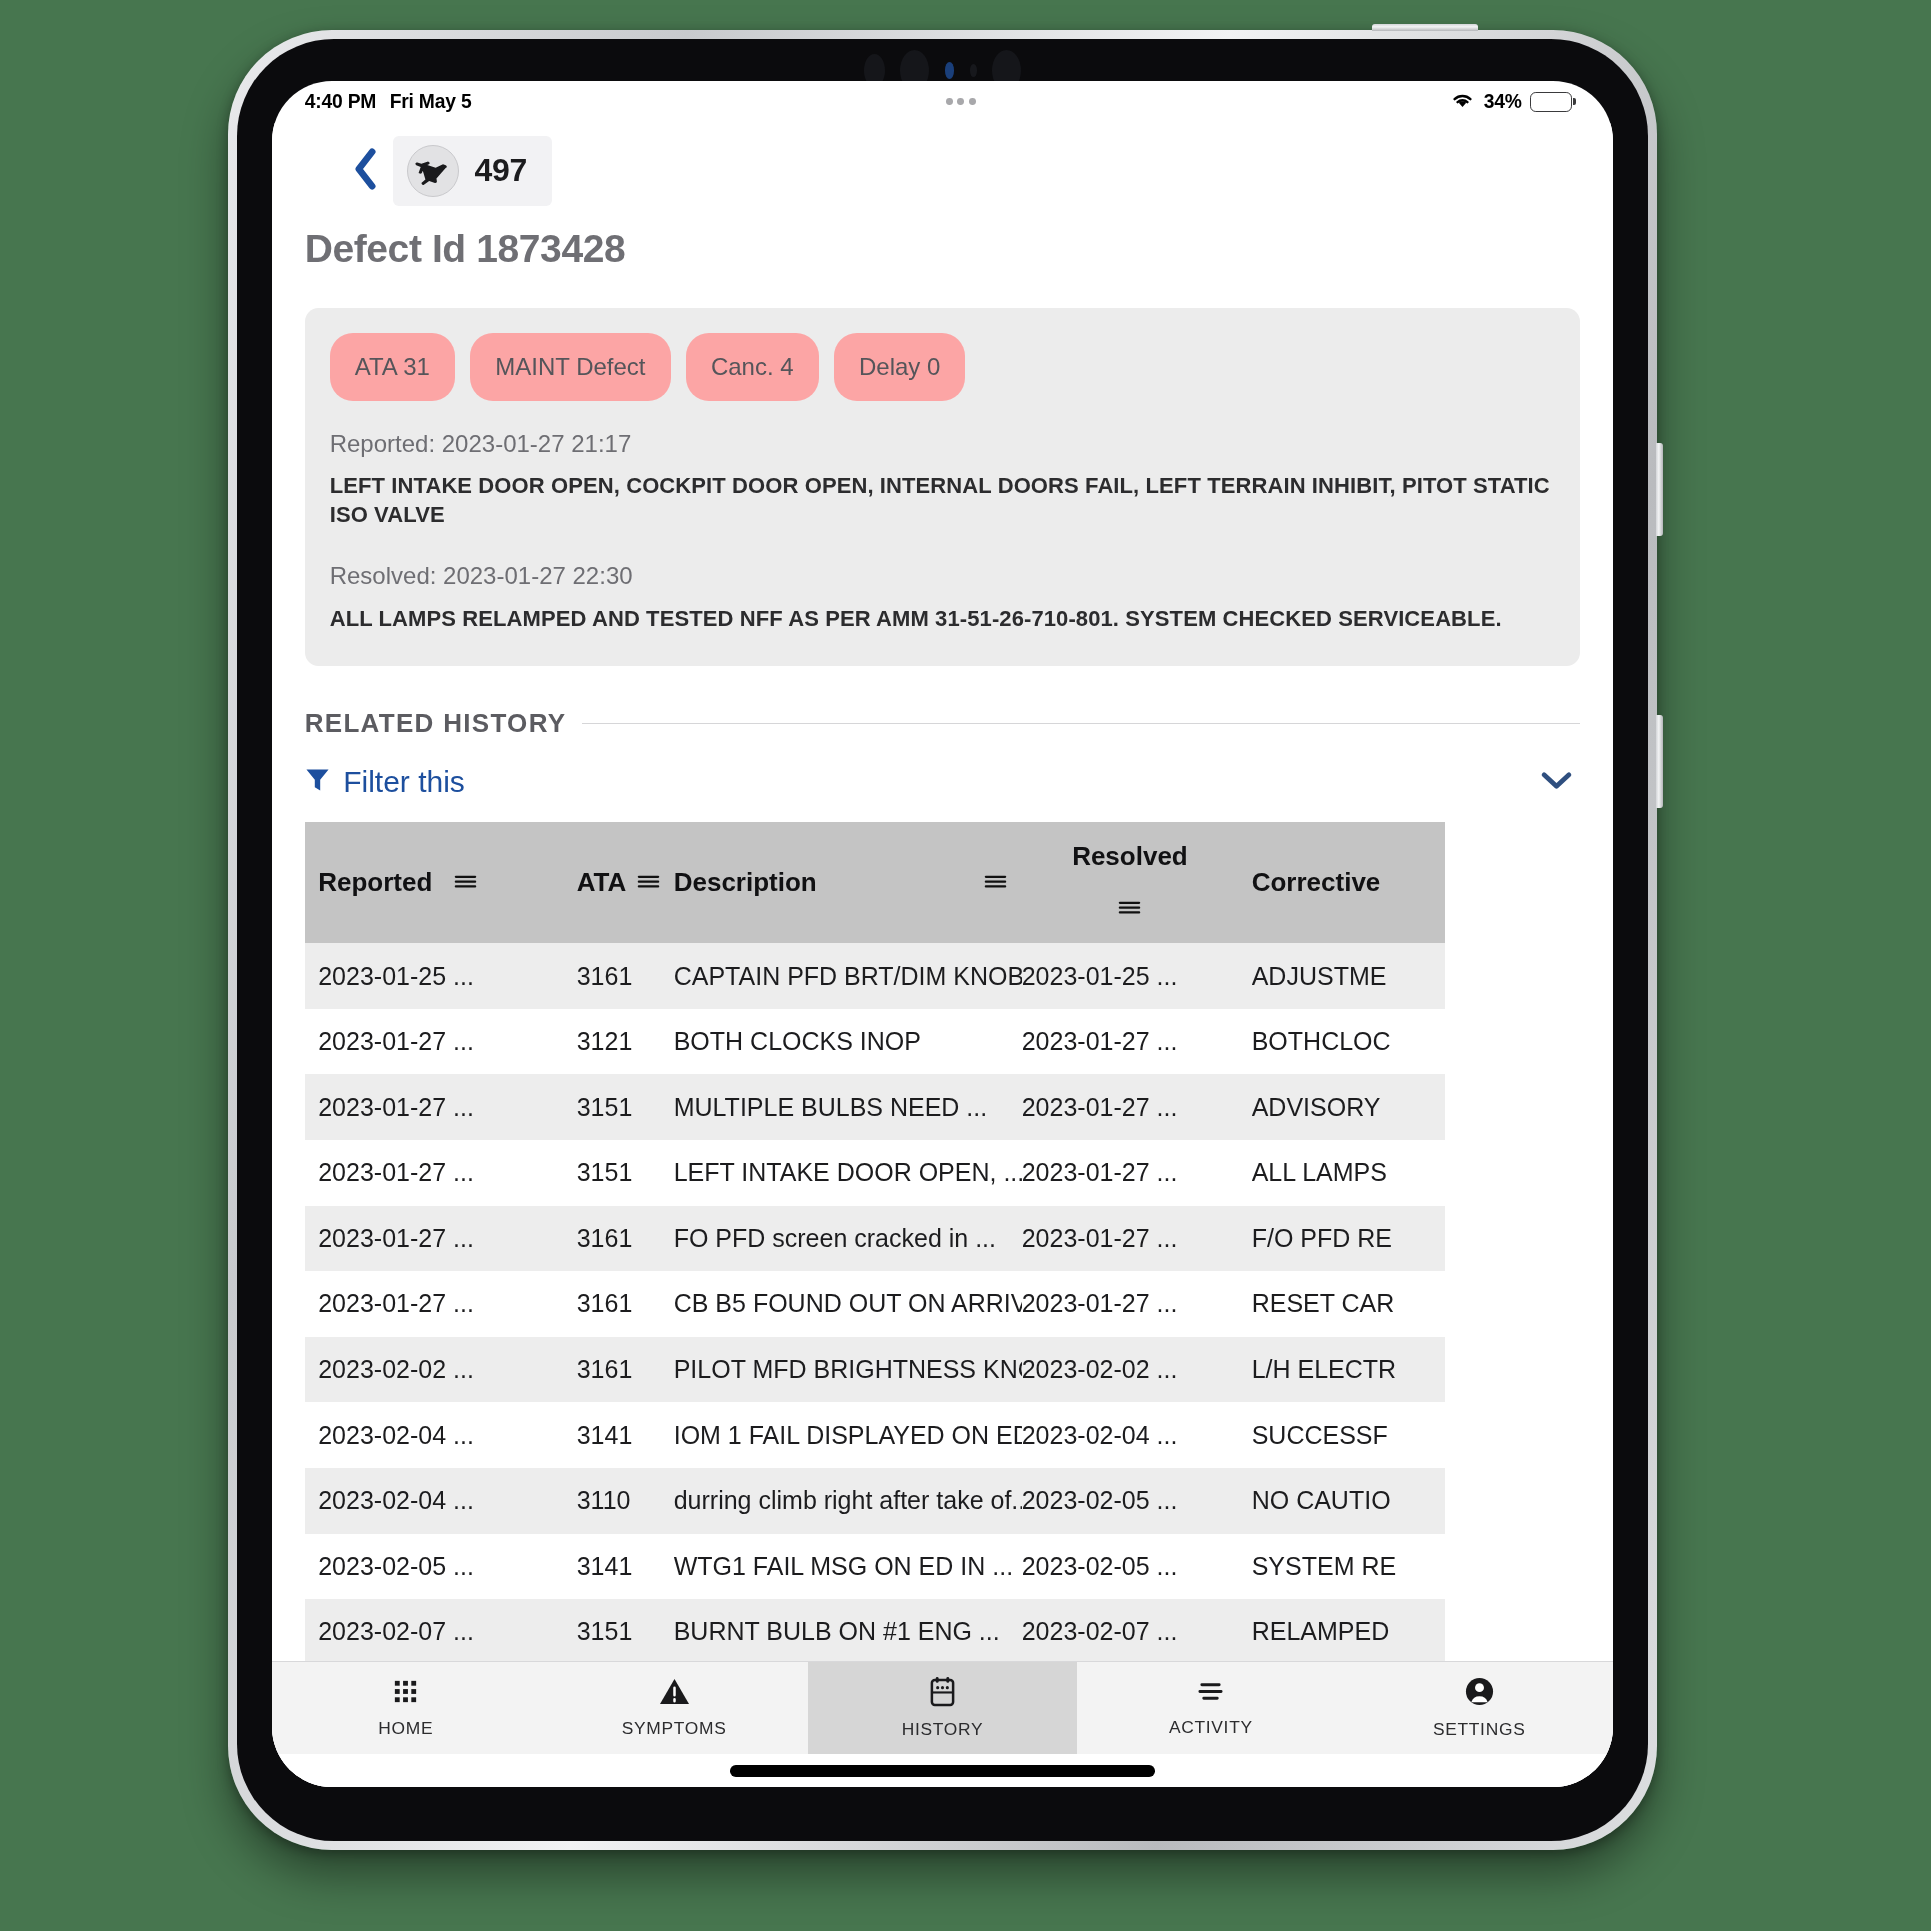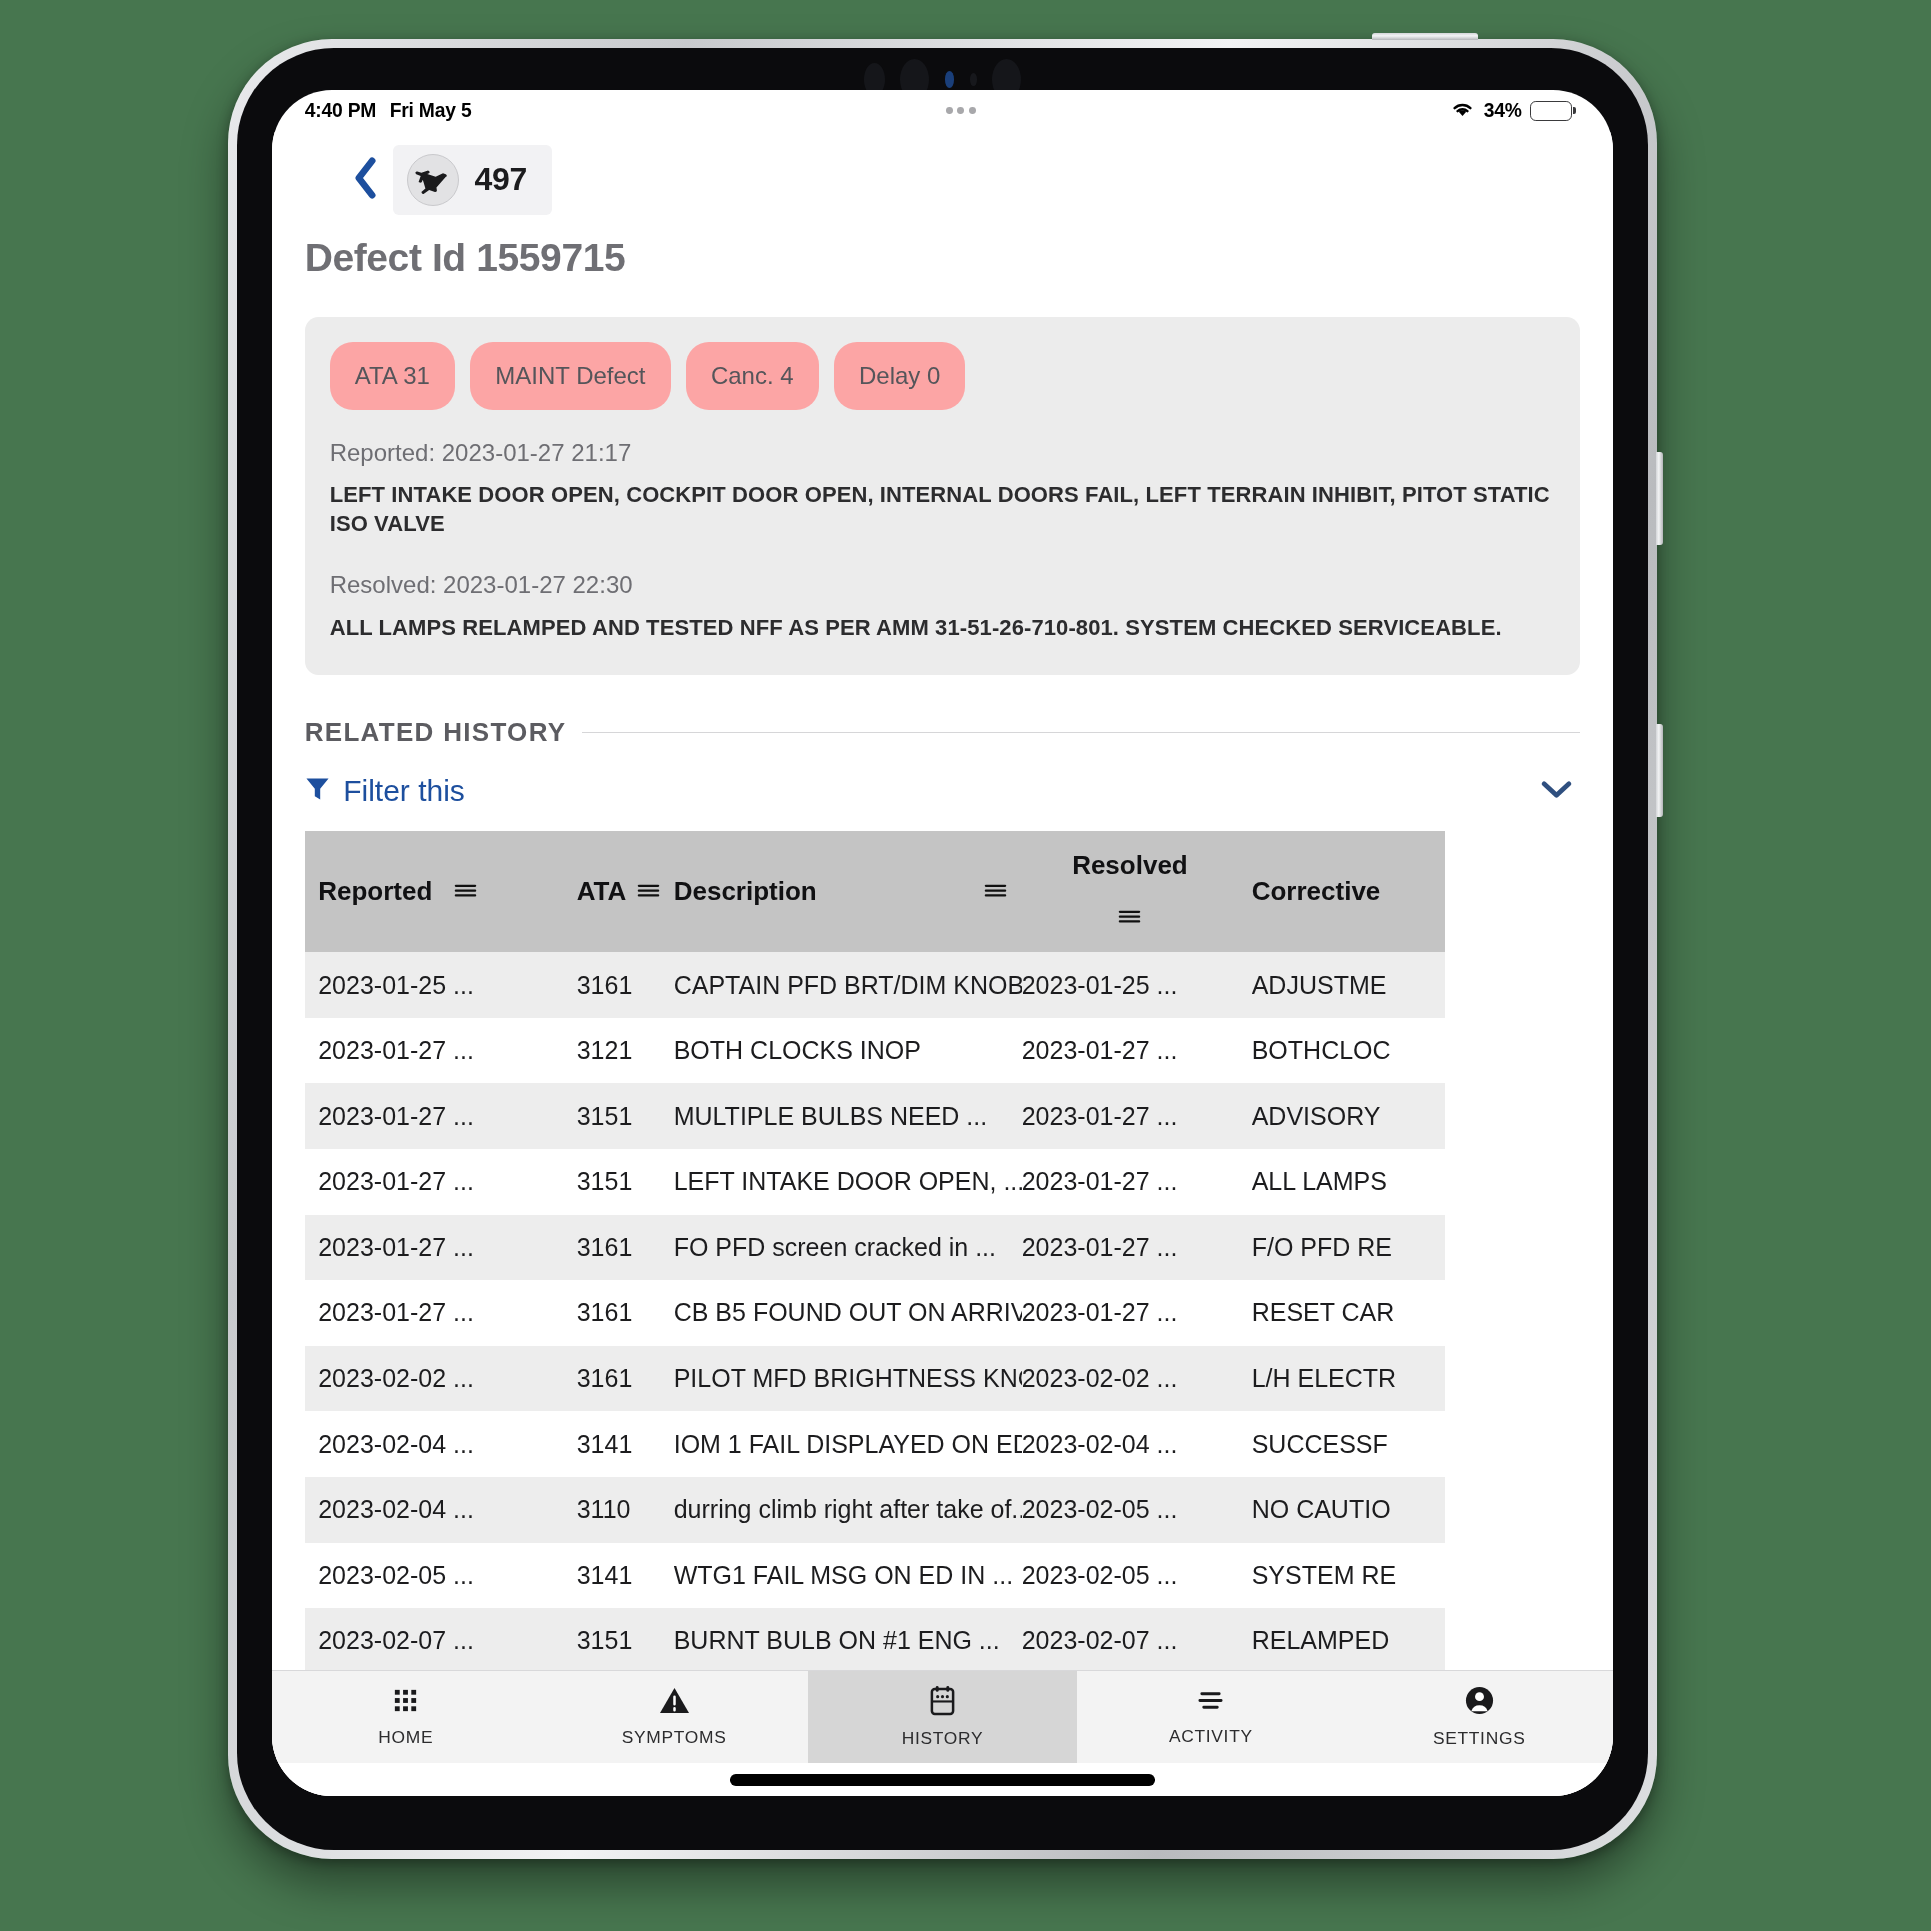--- a/index.html
+++ b/index.html
@@ -13,21 +13,21 @@
   body {
     background: #47764f;
     font-family: "Liberation Sans", sans-serif;
     position: relative;
   }
 
   
   #device-frame {
     position: absolute;
     left: 228px;
-    top: 39px;
+    top: 30px;
     width: 1429px;
     height: 1820px;
     border-radius: 104px;
     background: linear-gradient(110deg, #e9eaec 0%, #c8cacd 22%, #f2f3f4 48%, #b9bbbe 76%, #dddfe1 100%);
     padding: 8.7px;
     box-shadow: 0 25px 46px rgba(0,0,0,0.42), 0 3.9px 11.6px rgba(0,0,0,0.3);
   }
 
   #device-bezel {
     width: 100%;
@@ -406,21 +406,21 @@
                 <path d="M36 16.6 c0.7-1 0.3-2.3-0.9-2.7 l-3.1-1.0 -8.4 4.0 -9.6-3.1 2.0-1.0 c0.9-0.5 1.0-1.7 0.2-2.3
                          l-1.3-0.9 -7.6 2.8 -4.6-1.5 c-0.9-0.3-1.8 0.1-2.1 0.9 -0.3 0.8 0.1 1.7 0.9 2.1
                          l5.0 2.2 -2.4 6.8 1.4 0.6 c0.9 0.4 2.0 0.0 2.4-0.9 l1.0-2.2 3.0 9.9 -4.6 4.0 0.6 1.4
                          c0.4 0.9 1.5 1.2 2.3 0.6 l6.0-4.3 6.6 2.2 c1.2 0.4 2.4-0.6 2.2-1.8 l-0.5-3.3 10.5-12.1 Z" fill="#1a1a1c"></path>
               </svg>
             </span>
             <span id="aircraft-number">497</span>
           </div>
         </div>
 
-        <div id="page-title">Defect Id 1559715</div>
+        <div id="page-title">Defect Id 1873428</div>
 
         <div id="defect-card">
           <div id="tag-row">
             <span class="tag-pill">ATA 31</span>
             <span class="tag-pill">MAINT Defect</span>
             <span class="tag-pill">Canc. 4</span>
             <span class="tag-pill">Delay 0</span>
           </div>
 
           <div>

